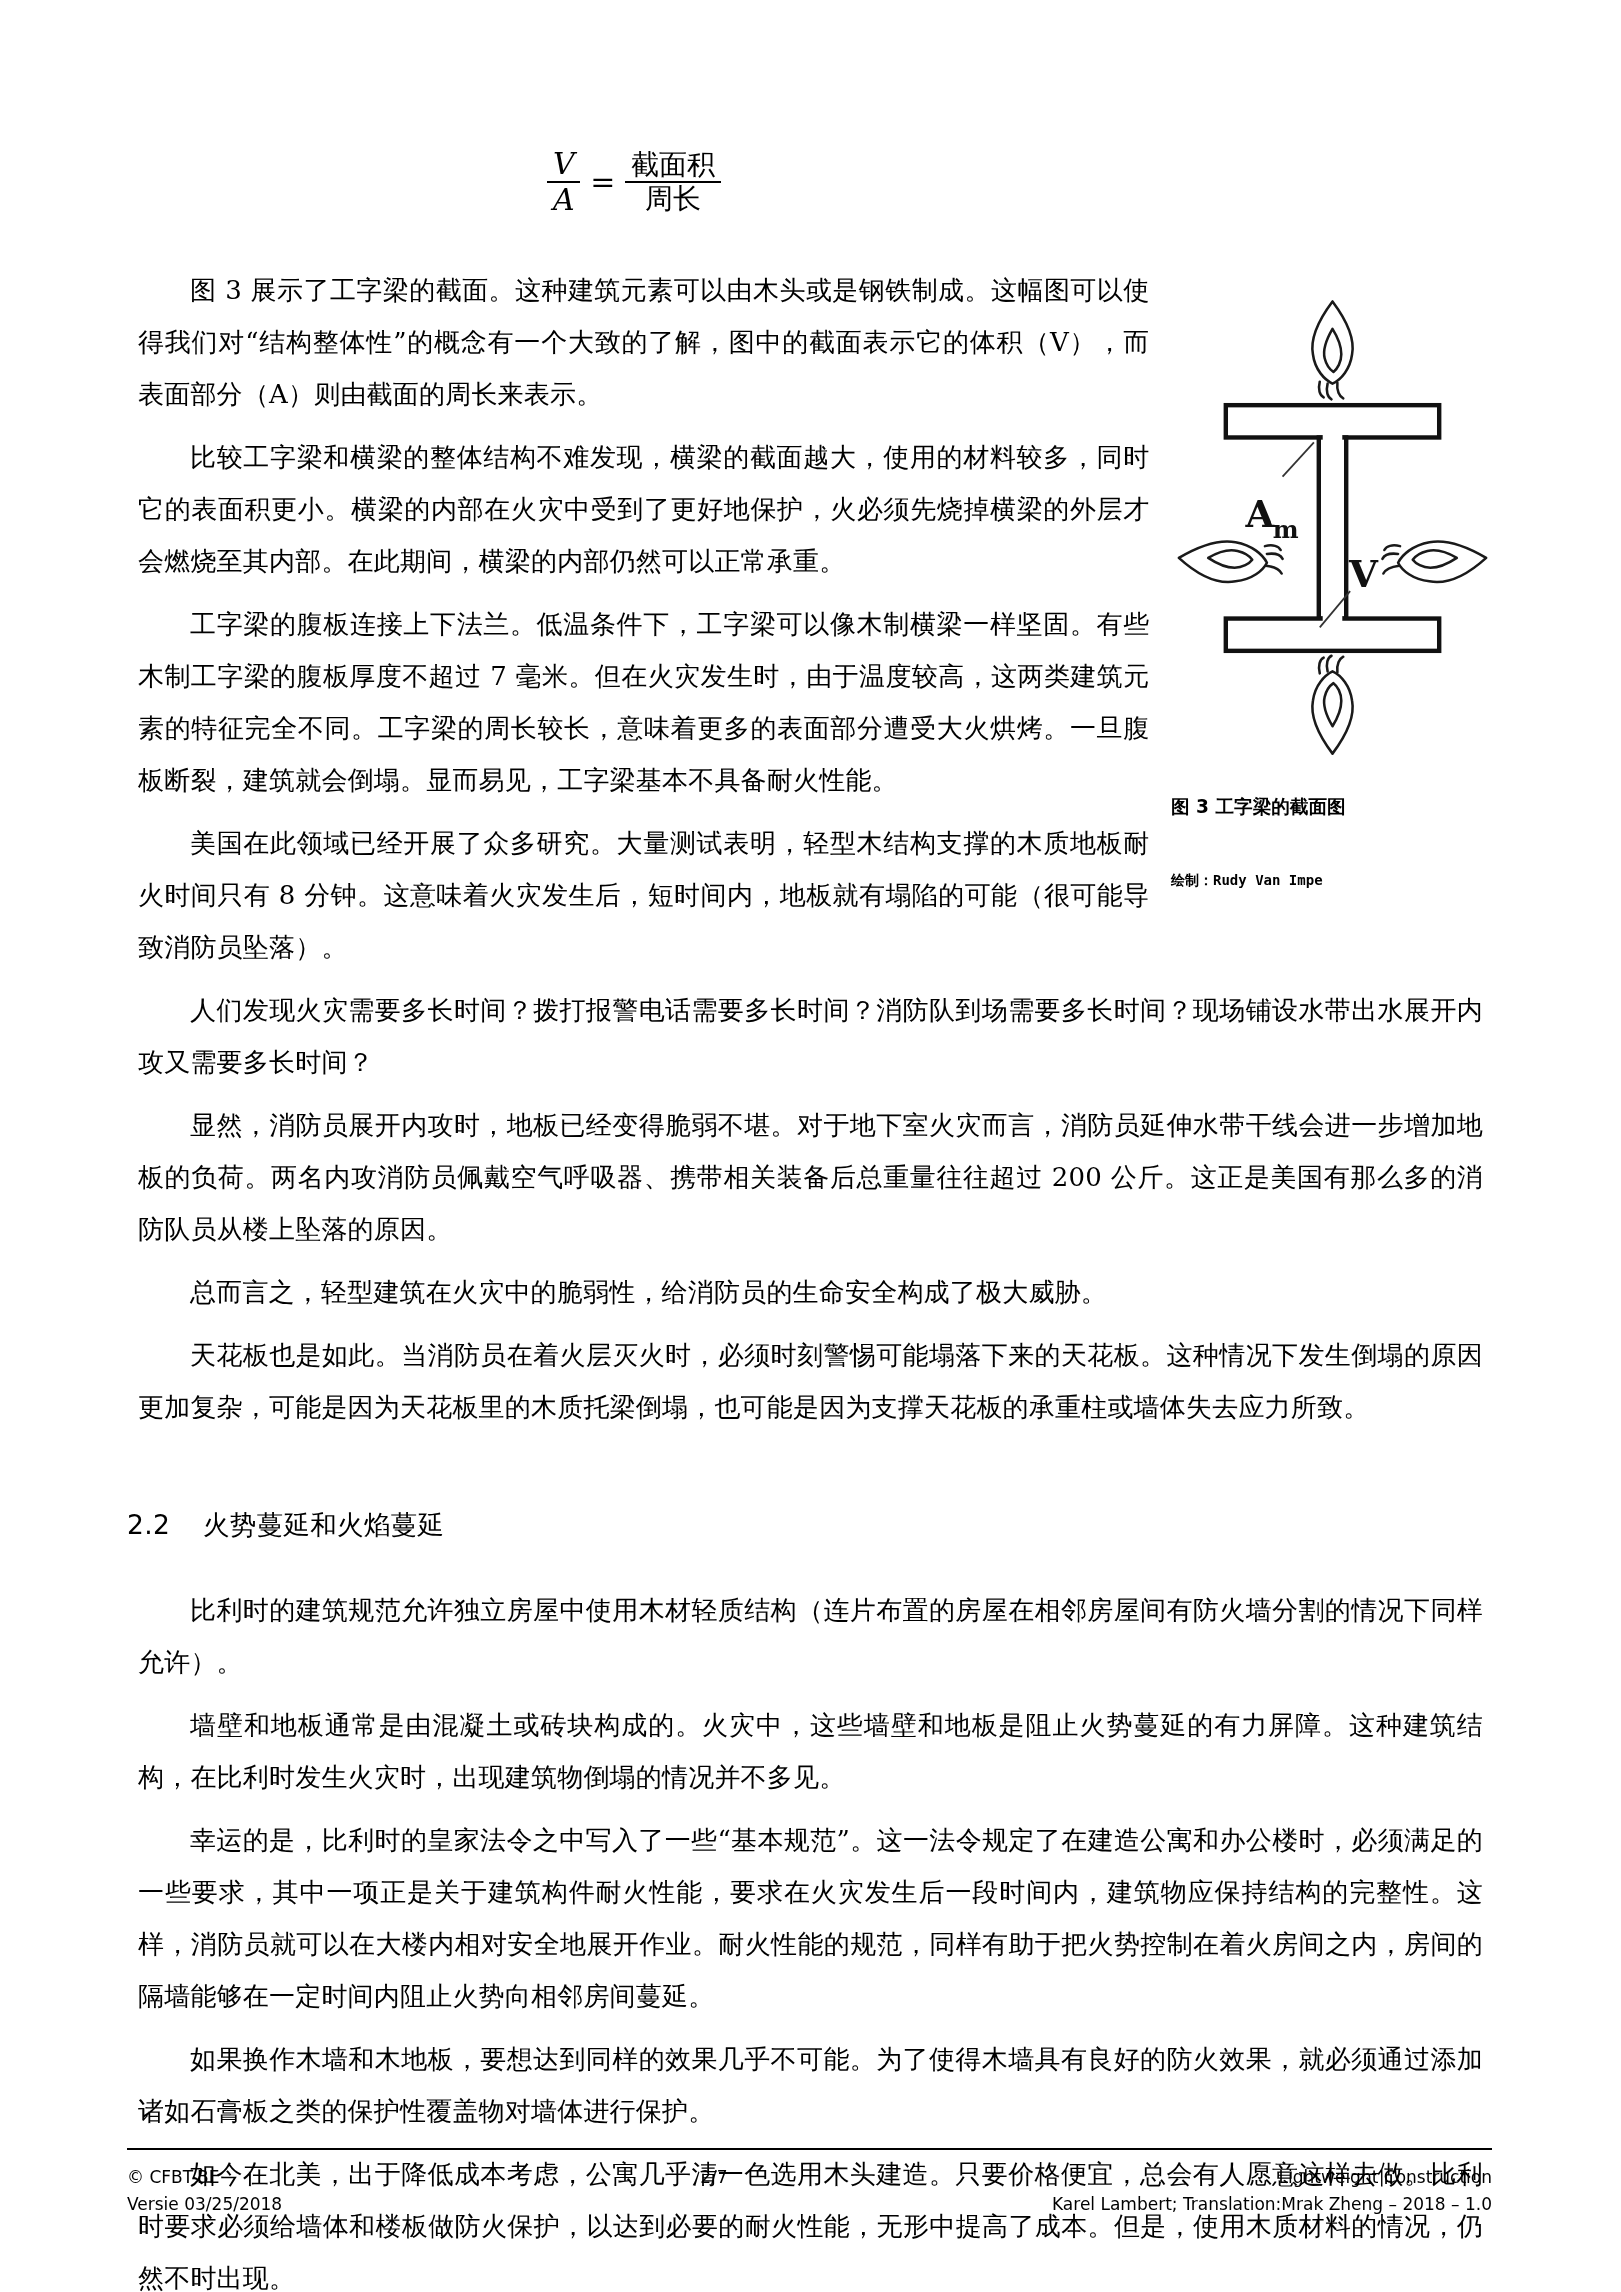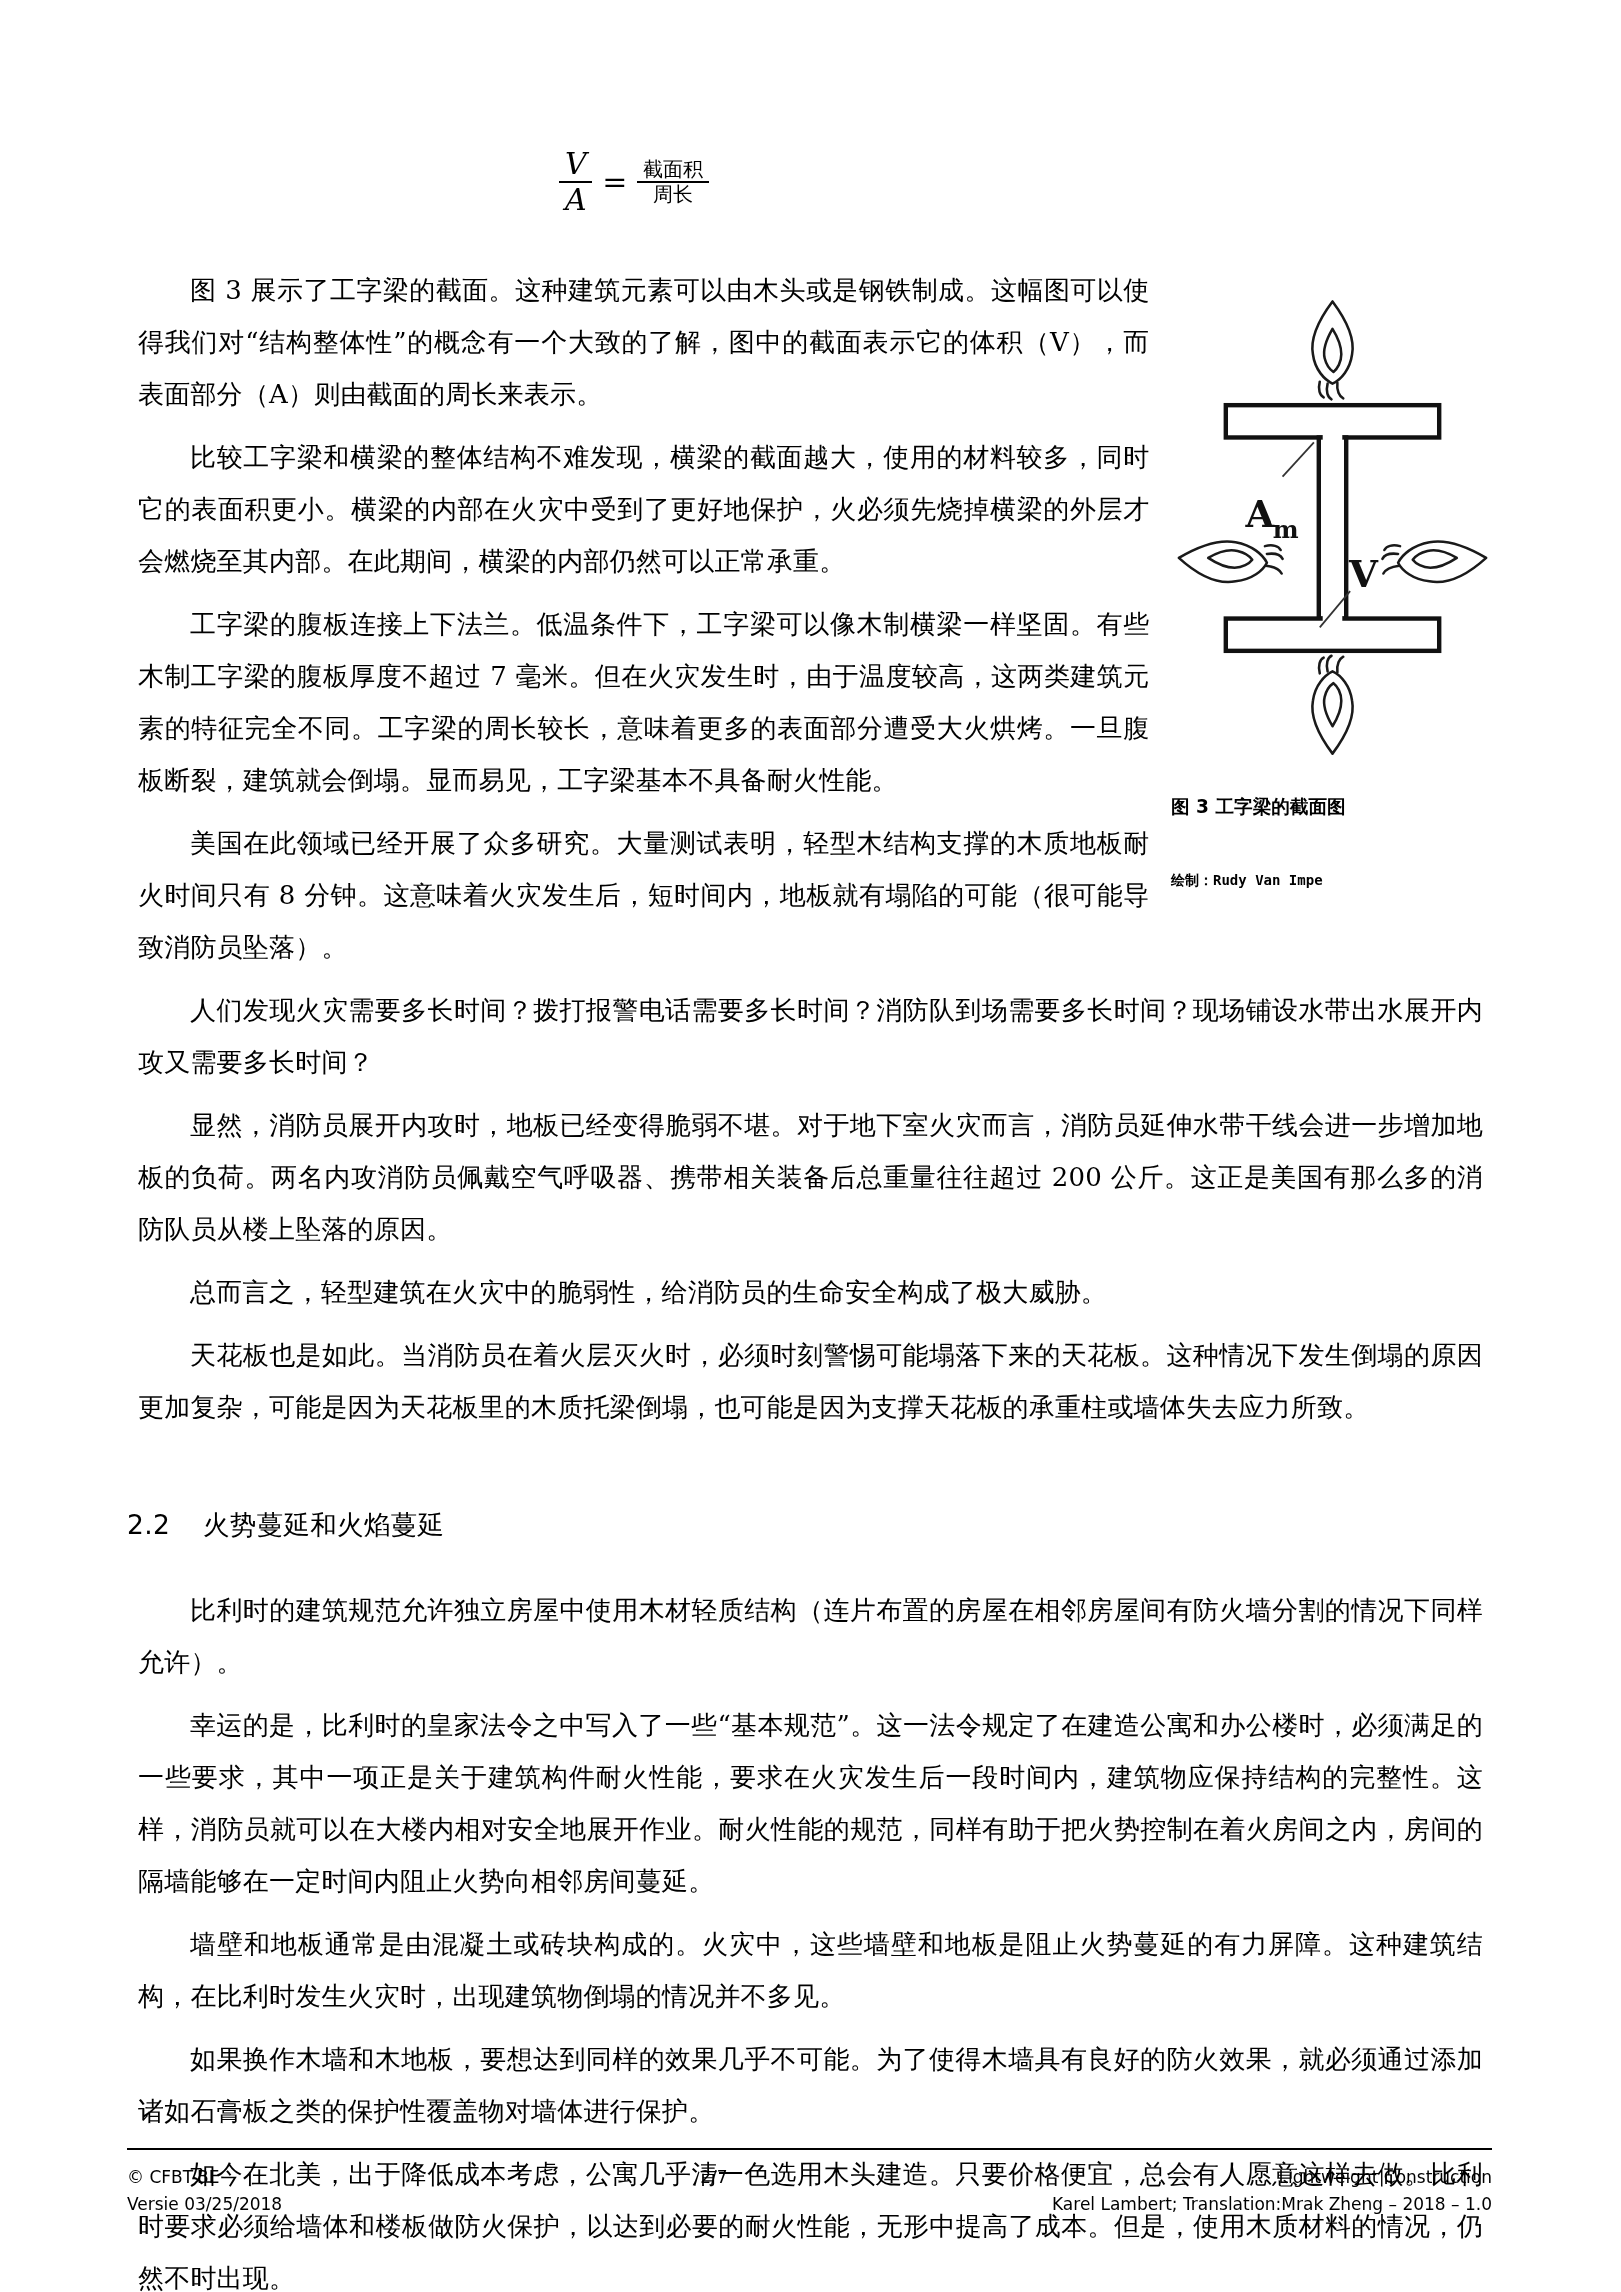--- a/index.html
+++ b/index.html
@@ -54,21 +54,21 @@
   }
   .frac .bar {
     width: 100%;
     border-top: 2.2px solid #000;
   }
   .frac-italic .num, .frac-italic .den {
     font-style: italic;
     font-size: 30px;
   }
   .frac-cn .num, .frac-cn .den {
-    font-size: 20px;
+    font-size: 28px;
     font-family: "DejaVu Serif", "Liberation Serif", serif;
   }
   .eq-sign {
     margin: 0 9.8px;
     font-size: 30px;
     align-self: center;
   }
 
   
   p.para {
@@ -245,22 +245,22 @@
 
     <div class="vspace-lg"></div>
 
     <h2 class="section-head">
       <span class="num">2.2</span><span>火势蔓延和火焰蔓延</span>
     </h2>
 
     <div class="vspace-sm"></div>
 
     <p class="para">比利时的建筑规范允许独立房屋中使用木材轻质结构（连片布置的房屋在相邻房屋间有防火墙分割的情况下同样允许）。</p>
+    <p class="para">墙壁和地板通常是由混凝土或砖块构成的。火灾中，这些墙壁和地板是阻止火势蔓延的有力屏障。这种建筑结构，在比利时发生火灾时，出现建筑物倒塌的情况并不多见。</p>
     <p class="para">幸运的是，比利时的皇家法令之中写入了一些“基本规范”。这一法令规定了在建造公寓和办公楼时，必须满足的一些要求，其中一项正是关于建筑构件耐火性能，要求在火灾发生后一段时间内，建筑物应保持结构的完整性。这样，消防员就可以在大楼内相对安全地展开作业。耐火性能的规范，同样有助于把火势控制在着火房间之内，房间的隔墙能够在一定时间内阻止火势向相邻房间蔓延。</p>
-    <p class="para">墙壁和地板通常是由混凝土或砖块构成的。火灾中，这些墙壁和地板是阻止火势蔓延的有力屏障。这种建筑结构，在比利时发生火灾时，出现建筑物倒塌的情况并不多见。</p>
     <p class="para">如果换作木墙和木地板，要想达到同样的效果几乎不可能。为了使得木墙具有良好的防火效果，就必须通过添加诸如石膏板之类的保护性覆盖物对墙体进行保护。</p>
     <p class="para">如今在北美，出于降低成本考虑，公寓几乎清一色选用木头建造。只要价格便宜，总会有人愿意这样去做。比利时要求必须给墙体和楼板做防火保护，以达到必要的耐火性能，无形中提高了成本。但是，使用木质材料的情况，仍然不时出现。</p>
 
   </div>
 
   <div class="footer">
     <div class="footer-row">
       <div class="footer-left">© CFBT-BE</div>
       <div class="footer-mid">2/7</div>
       <div class="footer-right">Lightweight Construction</div>

